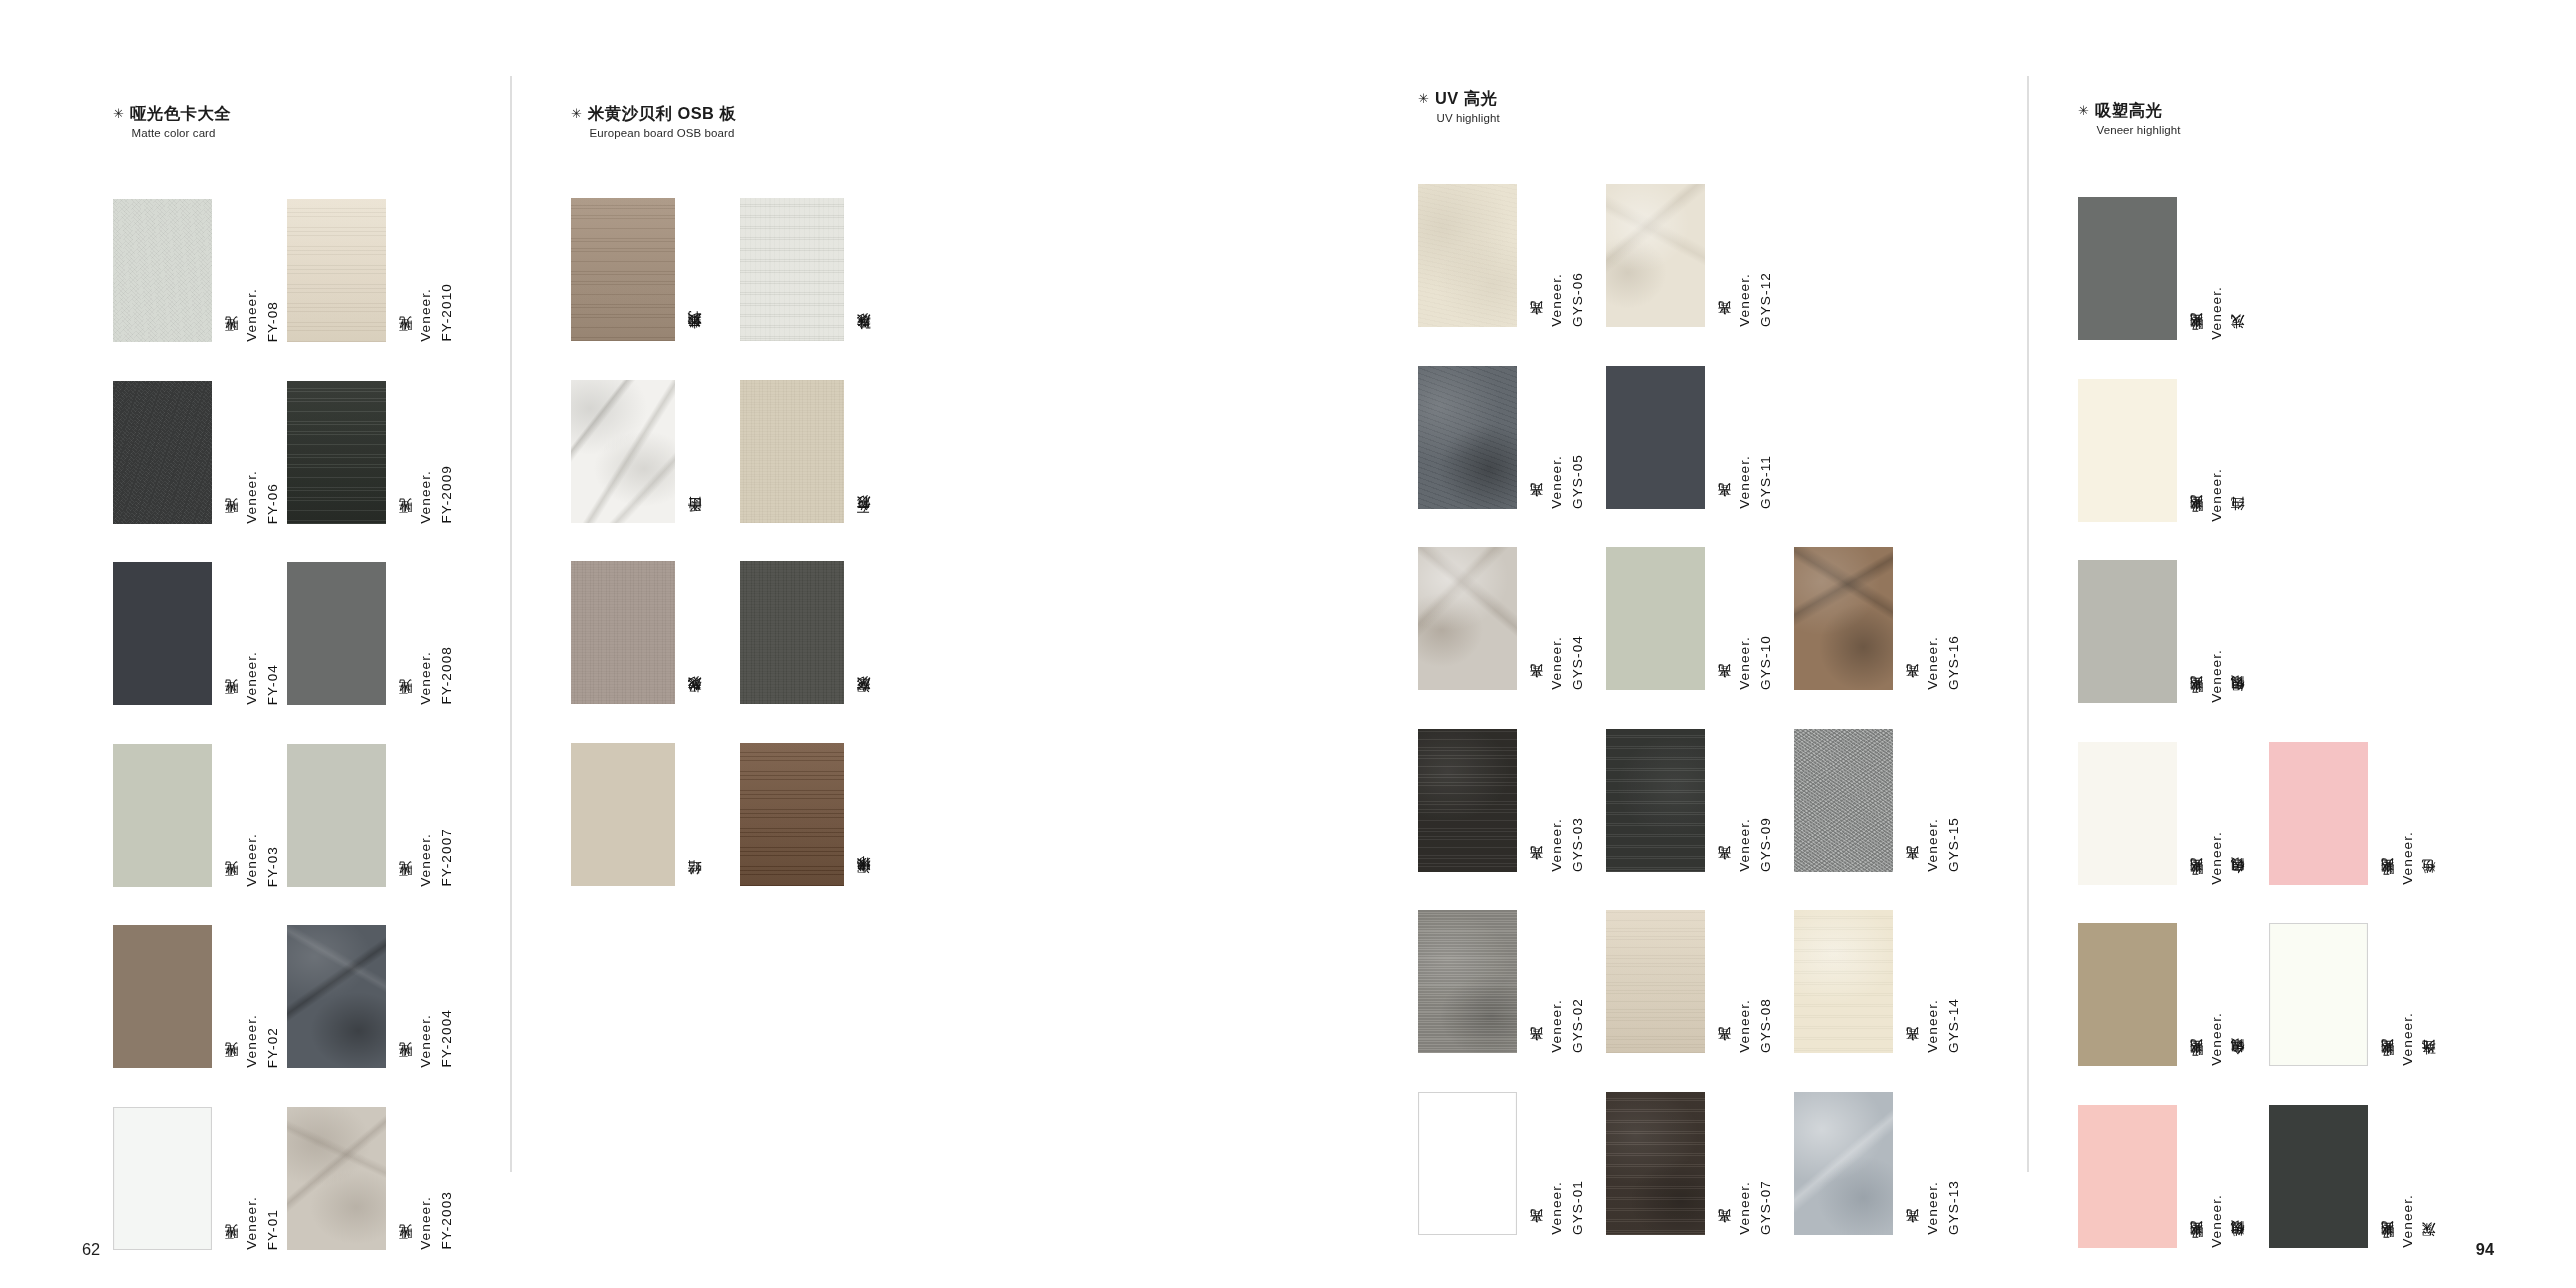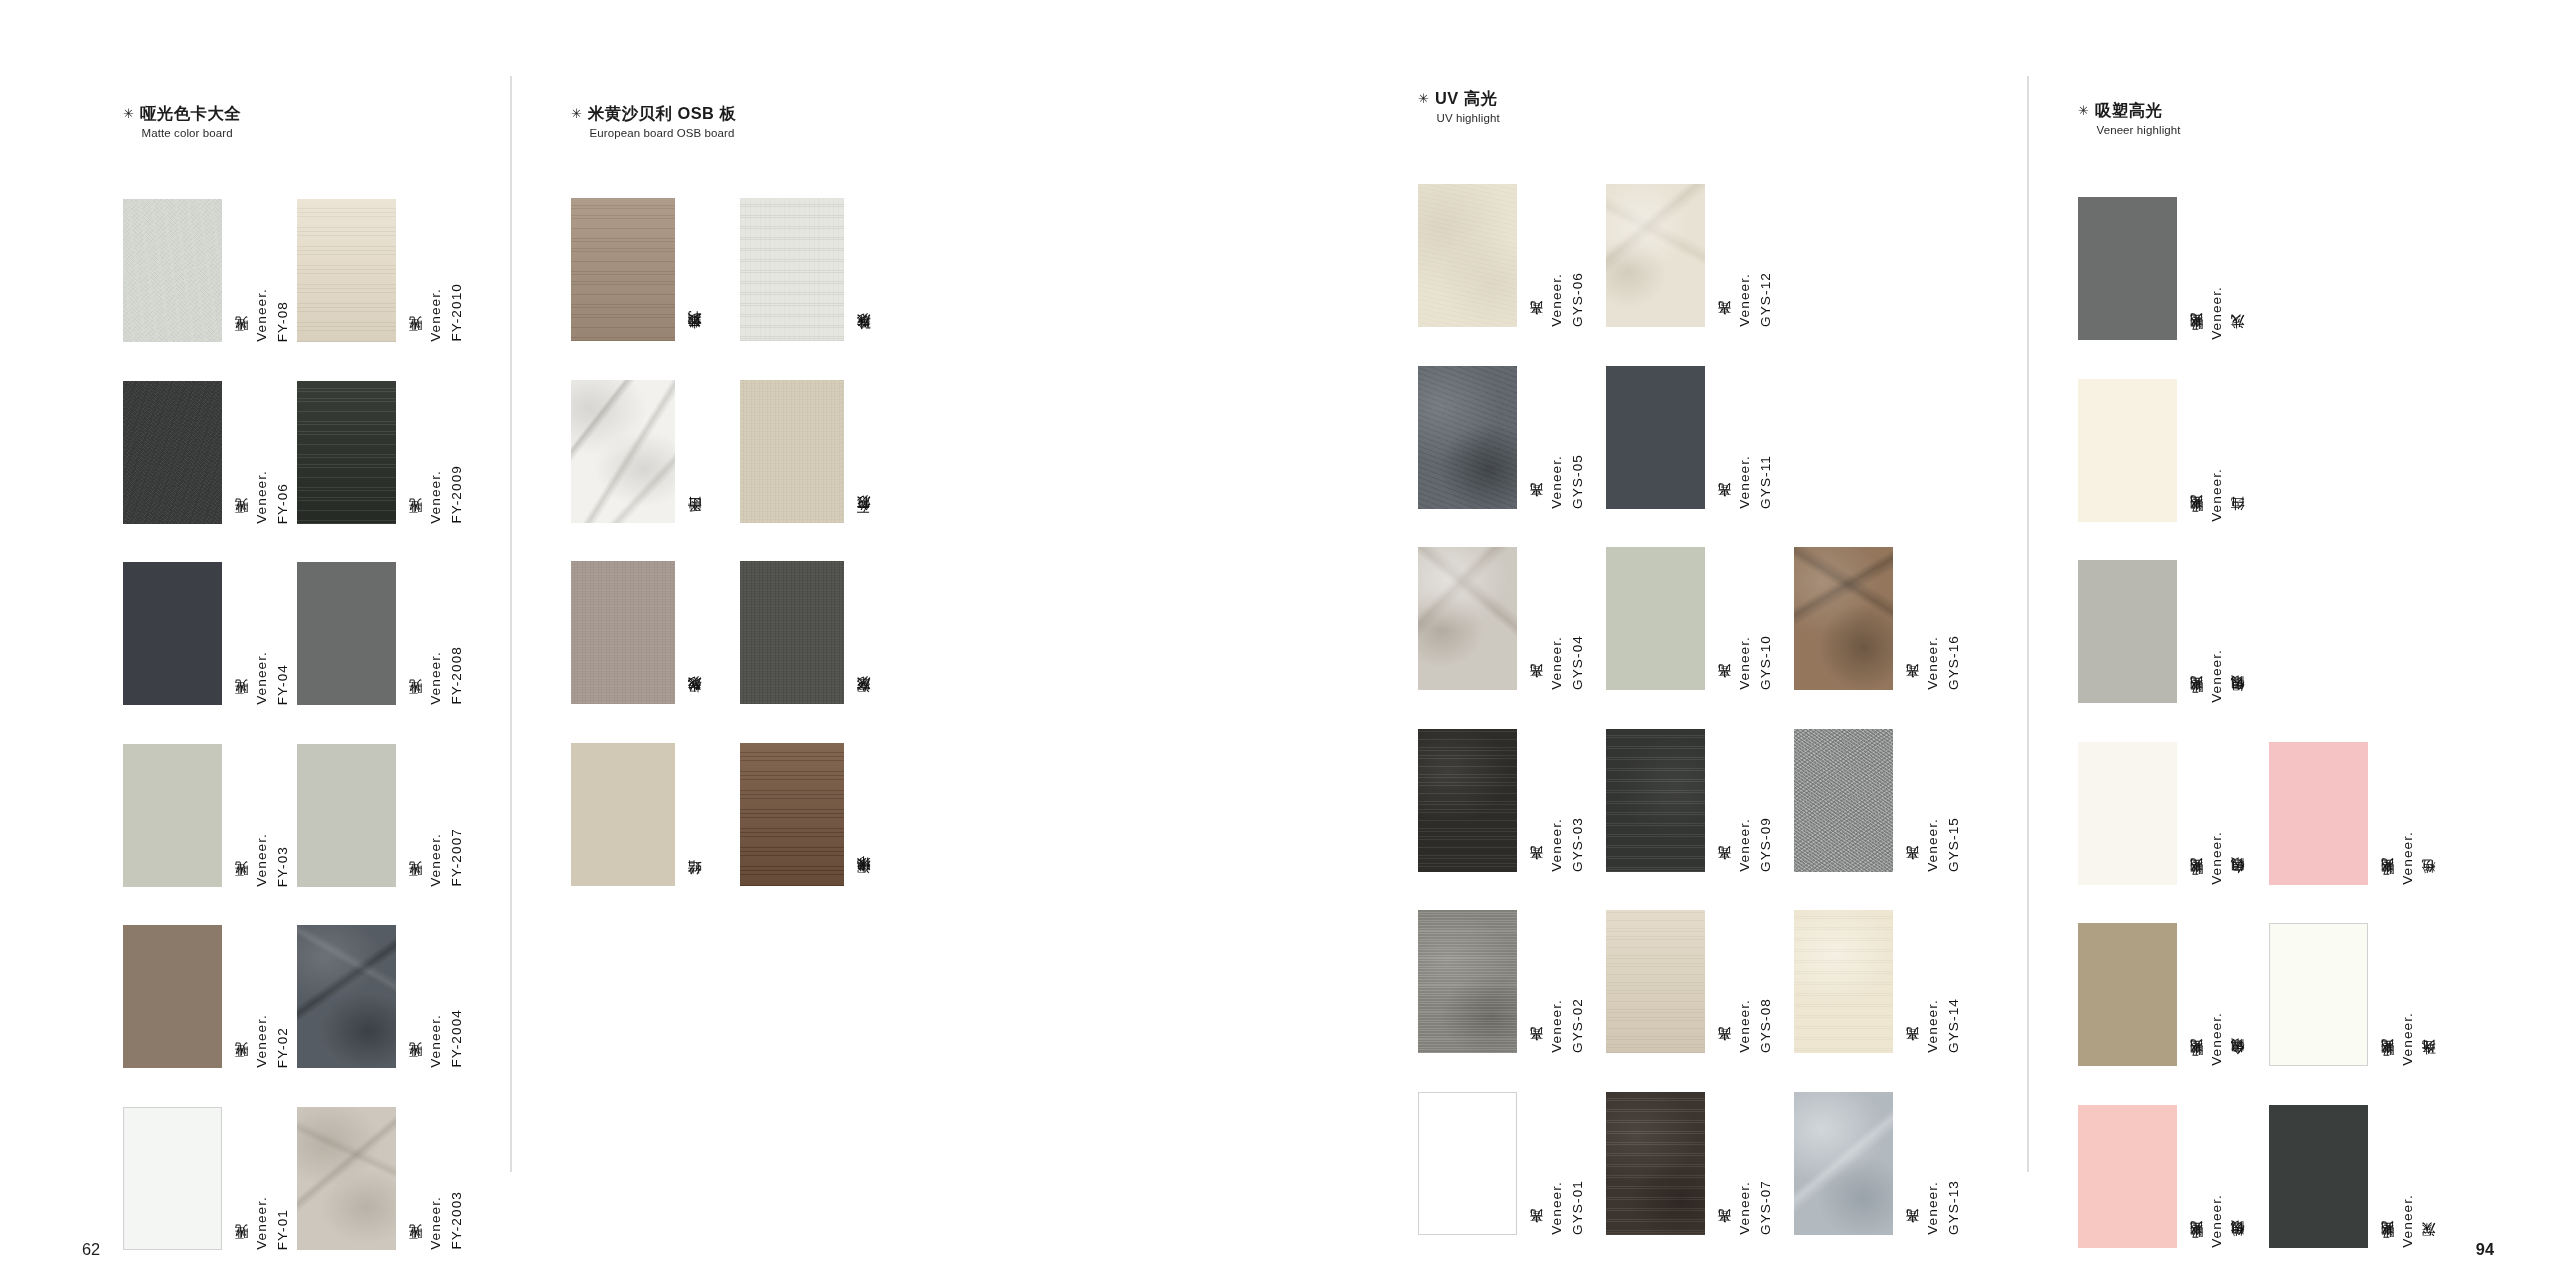--- a/index.html
+++ b/index.html
@@ -109,24 +109,24 @@
   #pg-right { right:82px;font-weight:bold; }
 </style>
 </head>
 <body>
 
 <div class="spread">
 
   <div class="divider" id="div-1"></div>
   <div class="divider" id="div-2"></div>
 
-  <div class="section" id="sec-1" style="left:123px; top:104px;">
+  <div class="section" id="sec-1" style="left:113px; top:104px;">
     <div class="sec-head">
       <div class="cn"><span class="star">✳</span><span>哑光色卡大全</span></div>
-      <div class="en">Matte color board</div>
+      <div class="en">Matte color card</div>
     </div>
     <div class="grid" id="grid-1" style="margin-top: 60px;">
         <div class="cell" style="left: 0px; top: 0px; height: 143px;">
           <div class="chip" style="width: 99px; height: 143px; background: repeating-linear-gradient(47deg, rgba(0, 0, 0, 0.035) 0px, rgba(0, 0, 0, 0.035) 0.5px, rgba(255, 255, 255, 0.05) 0.5px, rgba(255, 255, 255, 0.05) 2.7px), repeating-linear-gradient(-43deg, rgba(0, 0, 0, 0.03) 0px, rgba(0, 0, 0, 0.03) 0.5px, rgba(255, 255, 255, 0.04) 0.5px, rgba(255, 255, 255, 0.04) 3.3px), rgb(210, 214, 207);"></div>
           <div class="caption cap-col">
             <div class="vtext sans">FY-08</div>
             <div class="vtext sans">Veneer.</div>
             <div class="vtext ">哑光</div>
           </div>
         </div>

